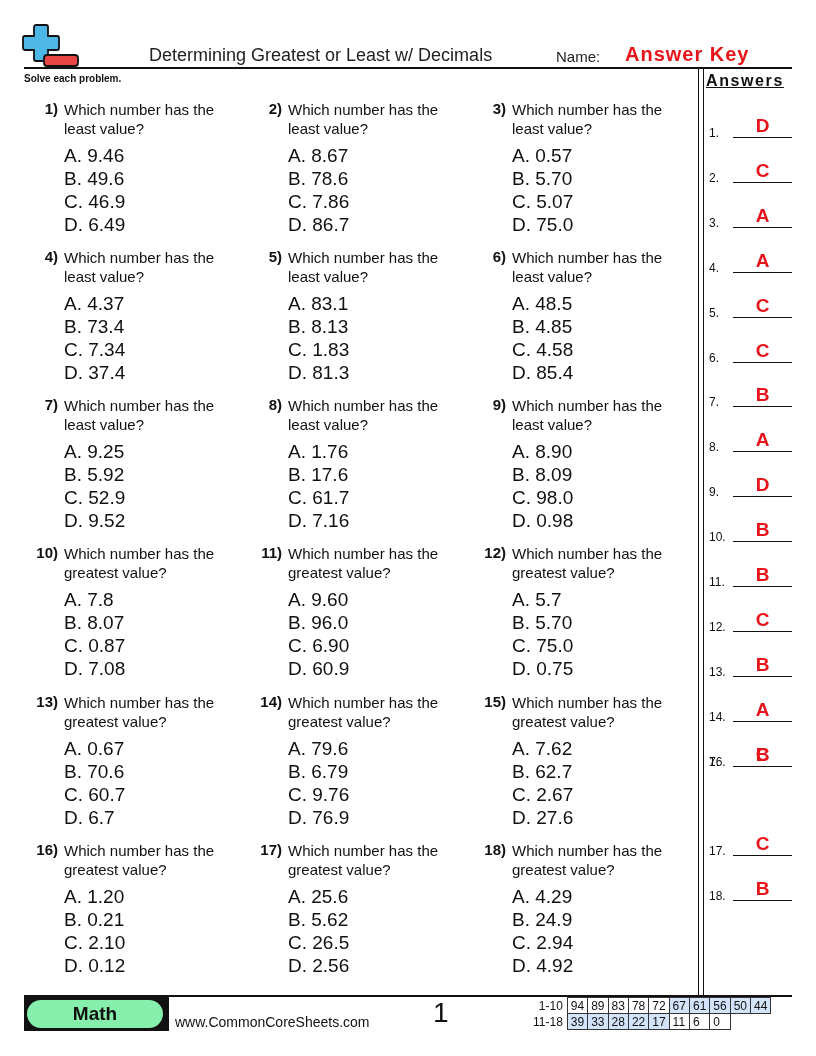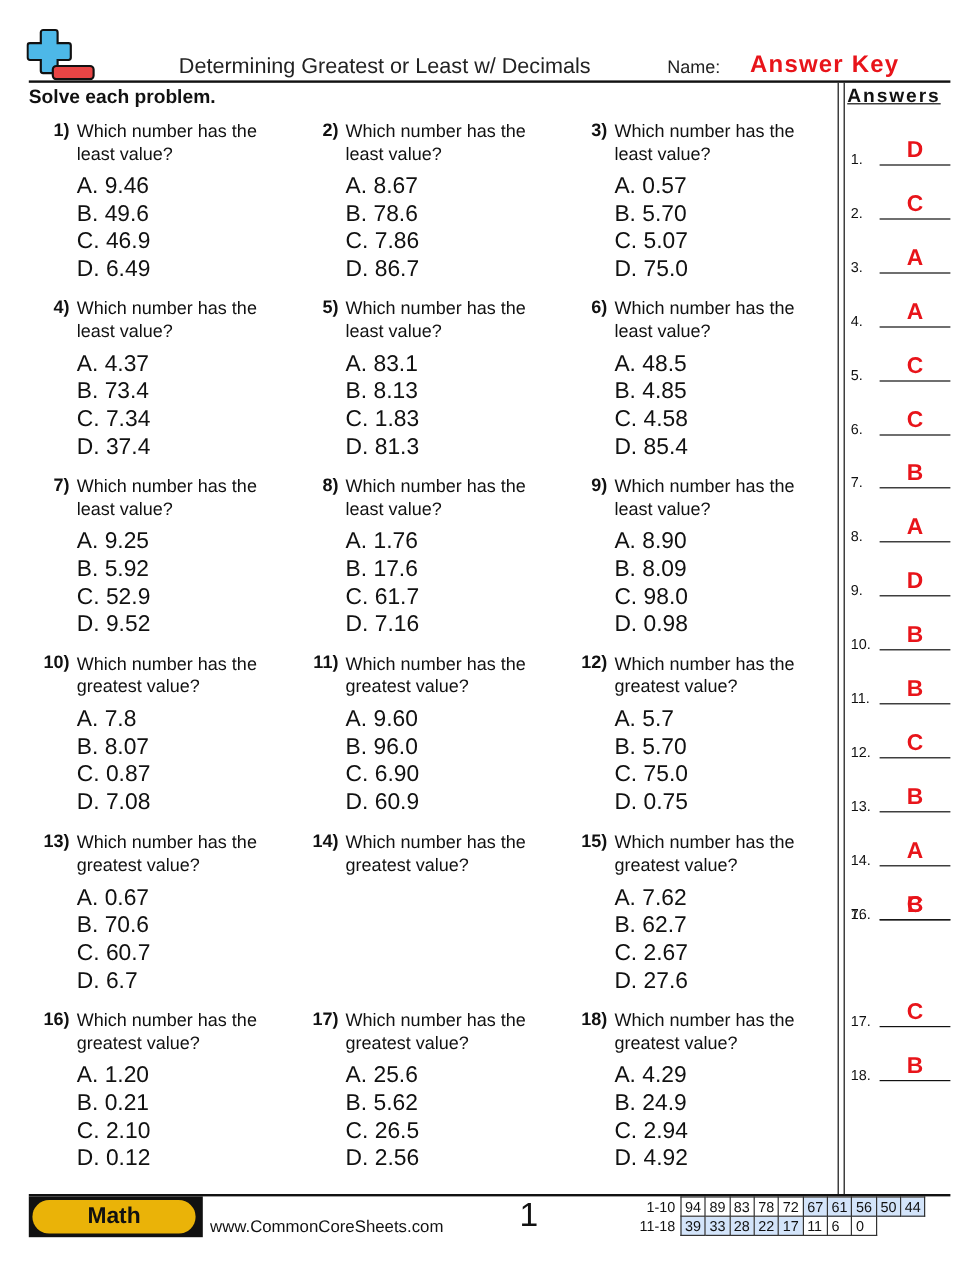--- a/index.html
+++ b/index.html
@@ -6,21 +6,21 @@
   html, body { width: 816px; height: 1056px; background: #ffffff; overflow: hidden; }
   body { position: relative; font-family: "Liberation Sans", "DejaVu Sans", sans-serif; color: #111; }
 
   
   .logo { position: absolute; left: 22px; top: 23px; width: 58px; height: 44px; }
   .header-title { position: absolute; left: 149px; top: 45px; font-size: 18px; color: #222; }
   .name-label { position: absolute; left: 556px; top: 48px; font-size: 15px; color: #222; }
   .answer-key { position: absolute; left: 625px; top: 43px; font-size: 20px; font-weight: bold; color: #e8141a; letter-spacing: 1px; }
   .header-rule { position: absolute; left: 24px; top: 67px; width: 768px; height: 2px; background: #111; }
 
-  .instructions { position: absolute; left: 24px; top: 73px; font-size: 16px; font-weight: bold; }
+  .instructions { position: absolute; left: 24px; top: 73px; font-size: 10px; font-weight: bold; }
 
   
   .vdouble { position: absolute; left: 698px; top: 69px; width: 6px; height: 927px; border-left: 1.5px solid #111; border-right: 1.5px solid #111; }
 
   .answers-title { position: absolute; left: 706px; top: 72px; font-size: 16px; font-weight: bold; letter-spacing: 1.6px; text-decoration: underline; }
 
   
   .problem { position: absolute; width: 215px; }
   .problem .num { position: absolute; left: 0; top: 0; width: 34px; text-align: right; font-weight: bold; font-size: 15px; }
   .problem .q { position: absolute; left: 40px; top: 0; width: 180px; font-size: 15px; line-height: 19px; }
@@ -29,21 +29,21 @@
 
   
   .ans-row { position: absolute; left: 709px; width: 84px; height: 30px; }
   .ans-row .an { position: absolute; left: 0; bottom: 0; font-size: 12px; }
   .ans-row .line { position: absolute; left: 24px; bottom: 2px; width: 59px; height: 1px; background: #111; }
   .ans-row .letter { position: absolute; left: 24px; width: 59px; bottom: 3px; text-align: center; color: #e8141a; font-weight: bold; font-size: 19px; }
 
   
   .footer-rule { position: absolute; left: 24px; top: 995px; width: 768px; height: 2px; background: #111; }
   .math-box { position: absolute; left: 24px; top: 997px; width: 145px; height: 34px; background: #111; }
-  .math-pill { position: absolute; left: 3px; top: 3px; width: 136px; height: 28px; background: #eab308; border-radius: 14px; text-align: center; font-size: 19px; font-weight: bold; line-height: 28px; }
+  .math-pill { position: absolute; left: 3px; top: 3px; width: 136px; height: 28px; background: #86efac; border-radius: 14px; text-align: center; font-size: 19px; font-weight: bold; line-height: 28px; }
   .website { position: absolute; left: 175px; top: 1014px; font-size: 14px; }
   .page-num { position: absolute; left: 433px; top: 997px; font-size: 28px; }
 
   .score-table { position: absolute; left: 530px; top: 997px; border-collapse: collapse; font-size: 12px; }
   .score-table td { height: 16px; padding: 0 3px; text-align: left; border: 1px solid #333; }
   .score-table td.lab { border: none; text-align: right; padding-right: 4px; }
   .score-table td.hl { background: #d3e4fa; }
   .score-table td.empty { border: none; }
 </style>
 </head>
@@ -192,20 +192,26 @@
       <div class="opts">
         <div class="opt">A. 0.67</div>
         <div class="opt">B. 70.6</div>
         <div class="opt">C. 60.7</div>
         <div class="opt">D. 6.7</div>
       </div>
     </div>
     <div class="problem" style="left: 248px; top: 693px; height: 140px;">
       <span class="num">14)</span>
       <div class="q">Which number has the greatest value?</div>
+      <div class="opts">
+        <div class="opt">A. 79.6</div>
+        <div class="opt">B. 6.79</div>
+        <div class="opt">C. 9.76</div>
+        <div class="opt">D. 76.9</div>
+      </div>
     </div>
     <div class="problem" style="left: 472px; top: 693px; height: 140px;">
       <span class="num">15)</span>
       <div class="q">Which number has the greatest value?</div>
       <div class="opts">
         <div class="opt">A. 7.62</div>
         <div class="opt">B. 62.7</div>
         <div class="opt">C. 2.67</div>
         <div class="opt">D. 27.6</div>
       </div>

